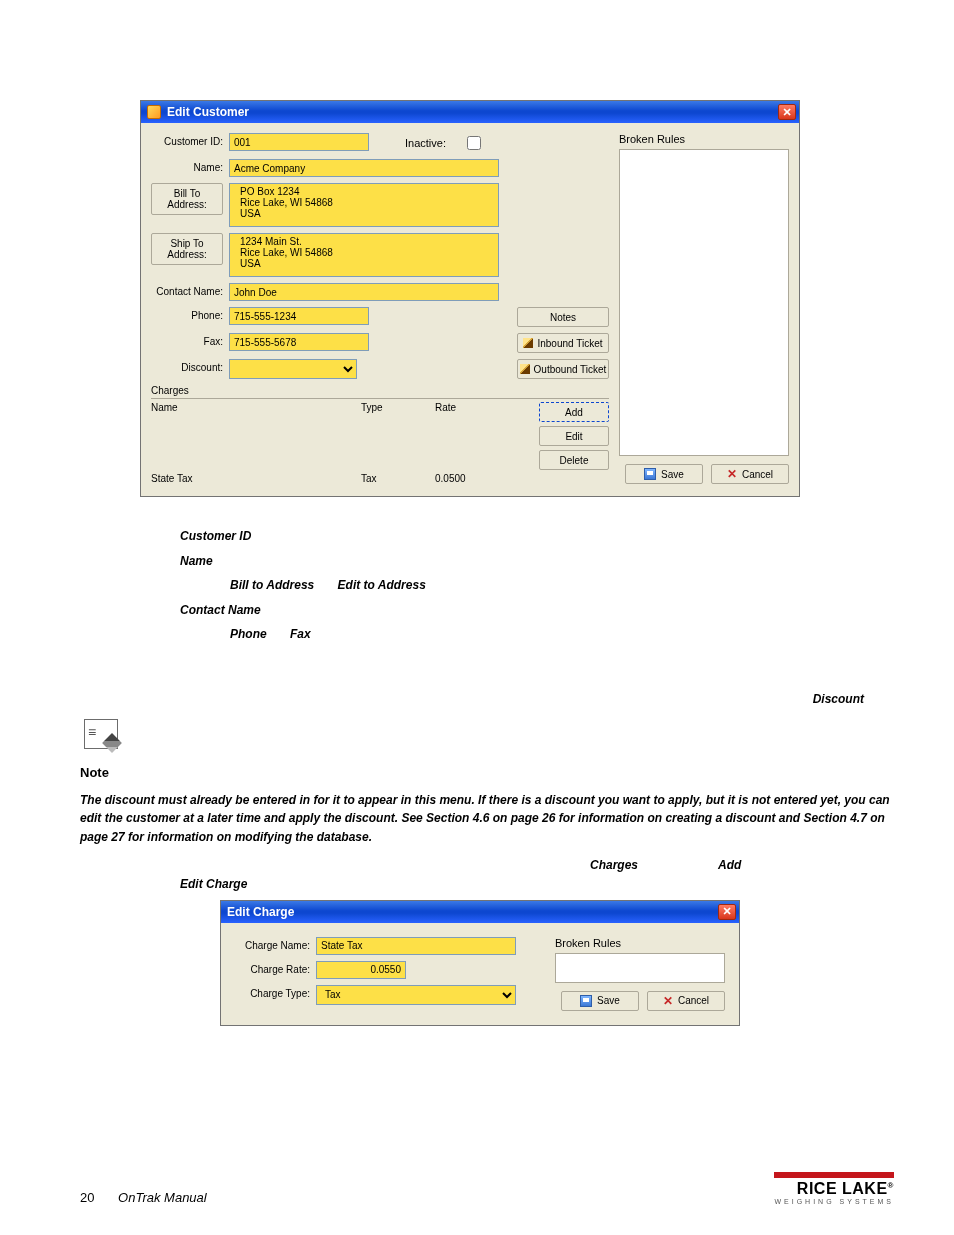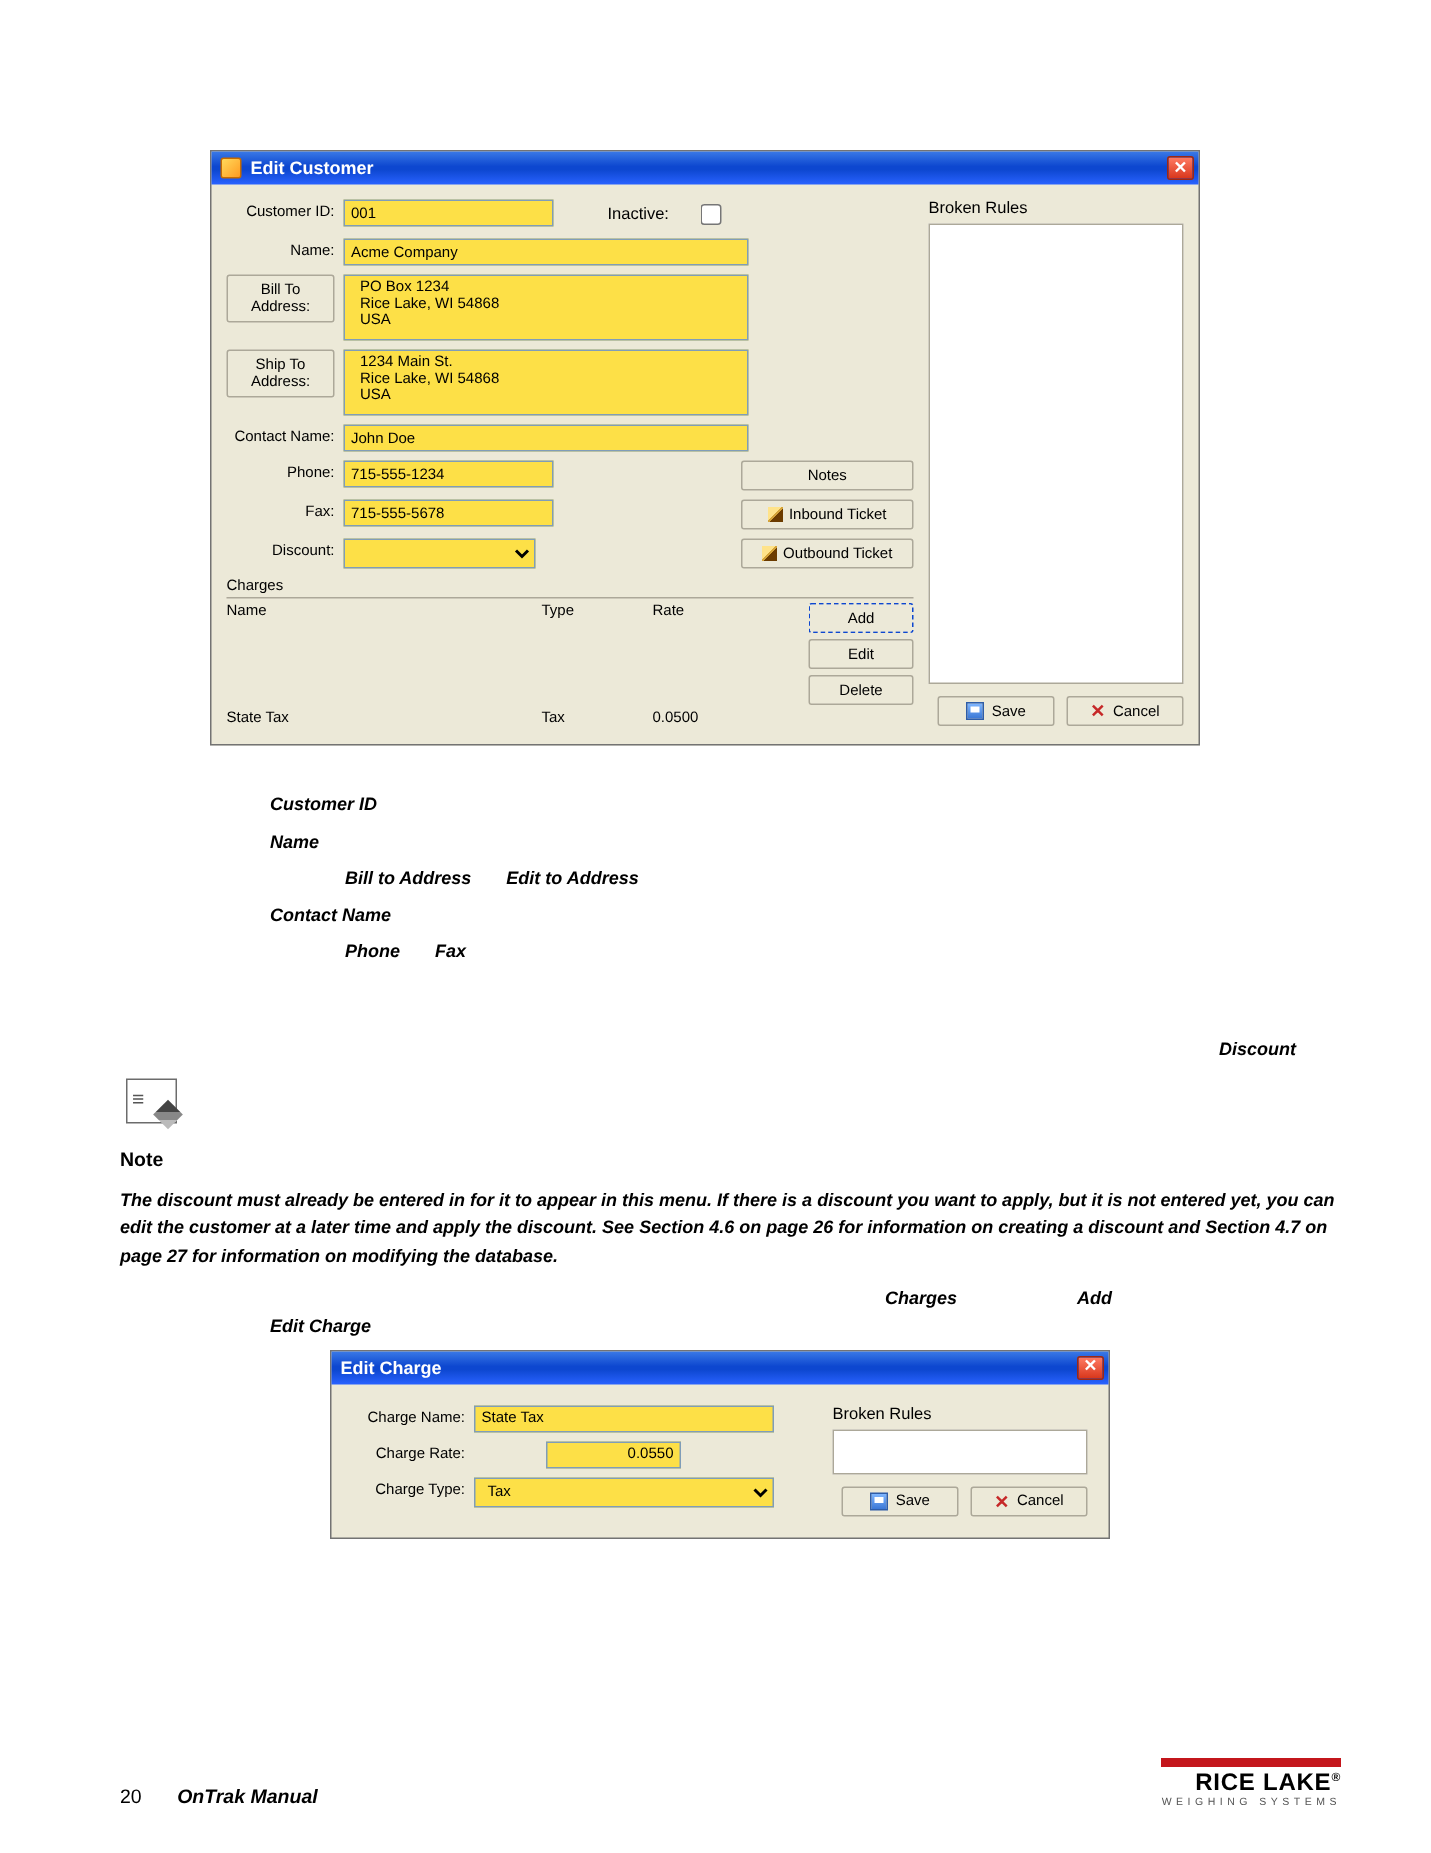--- a/index.html
+++ b/index.html
@@ -95,21 +95,21 @@
   }
   .inactive-block input[type="checkbox"]{
     width:14px; height:14px; border:1px solid #7f9db9;
   }
   .side-btn {
     font-size:10px;
     border:1px solid #aca899;
     background:#ece9d8;
     border-radius:2px;
     height:20px;
-    width:115px;
+    width:92px;
     display:flex; align-items:center; justify-content:center;
     gap:4px; cursor:pointer;
   }
   .pencil-icon {
     width:10px; height:10px;
     background: linear-gradient(135deg,#ffe38a 0 45%, #d4a33a 45% 55%, #6b3b00 55%);
   }
 
   
   .charges-hdr {
@@ -204,21 +204,21 @@
 
   
   .page-footer {
     position:absolute;
     left:80px; right:60px; bottom:30px;
     display:flex; align-items:flex-end; justify-content:space-between;
     font-family: Arial, sans-serif;
   }
   .page-footer .left { font-size:13px; }
   .page-footer .left .pg { font-weight:normal; margin-right:20px; }
-  .page-footer .left .man { font-style:italic;font-weight:bold; }
+  .page-footer .left .man { font-style:italic; }
   .brand { text-align:right; }
   .brand .redbar { height:6px; background:#c4161c; margin-bottom:2px; }
   .brand .name { font-weight:900; font-size:16px; letter-spacing:0.5px; font-family: Arial Black, Arial, sans-serif; position:relative; }
   .brand .name sup{ font-size:8px; }
   .brand .sub { font-size:7px; letter-spacing:3px; color:#555; }
 </style>
 </head>
 <body>
 
 <div class="page">
@@ -379,21 +379,21 @@
       <div class="close-btn">✕</div>
     </div>
     <div class="win-body">
       <div class="left-col">
         <div class="form-row">
           <div class="lbl">Charge Name:</div>
           <input class="txt" style="width: 200px;" value="State Tax">
         </div>
         <div class="form-row">
           <div class="lbl">Charge Rate:</div>
-          <input class="txt" style="width: 90px; text-align: right; margin-left: 48px;" value="0.0550">
+          <input class="txt" style="width: 90px; text-align: right;" value="0.0550">
         </div>
         <div class="form-row">
           <div class="lbl">Charge Type:</div>
           <select class="sel" style="width:200px">
             <option>Tax</option>
           </select>
         </div>
       </div>
       <div class="right-col">
         <div>Broken Rules</div>

